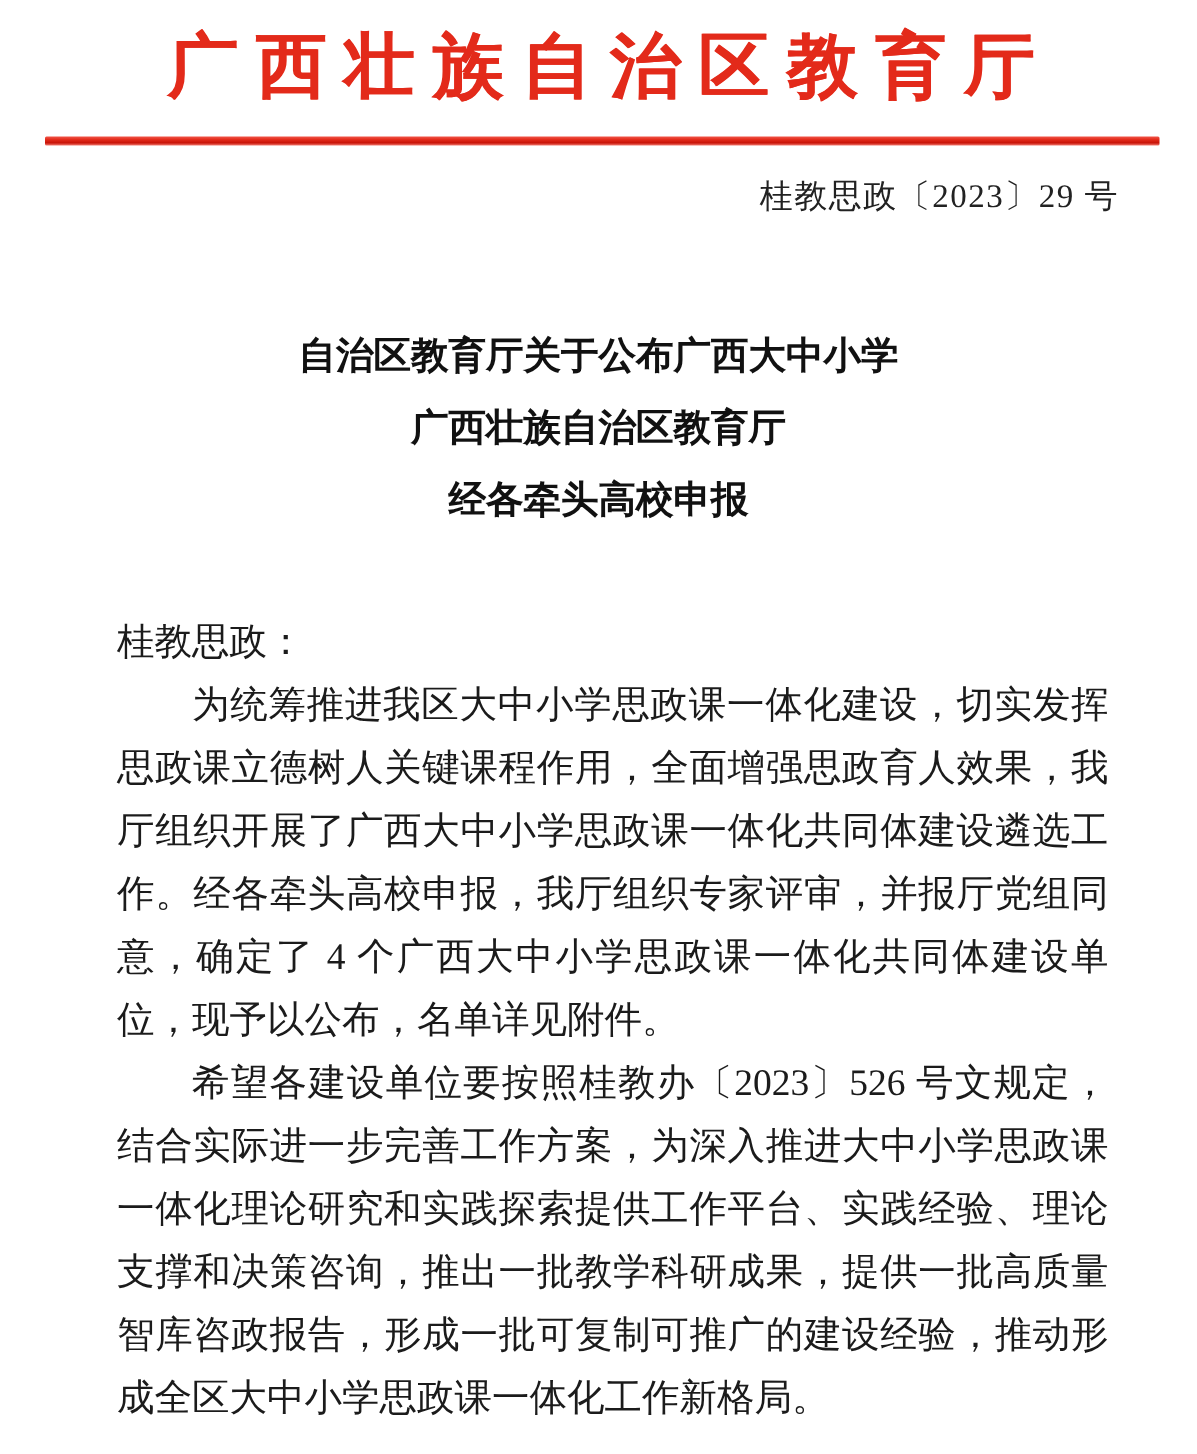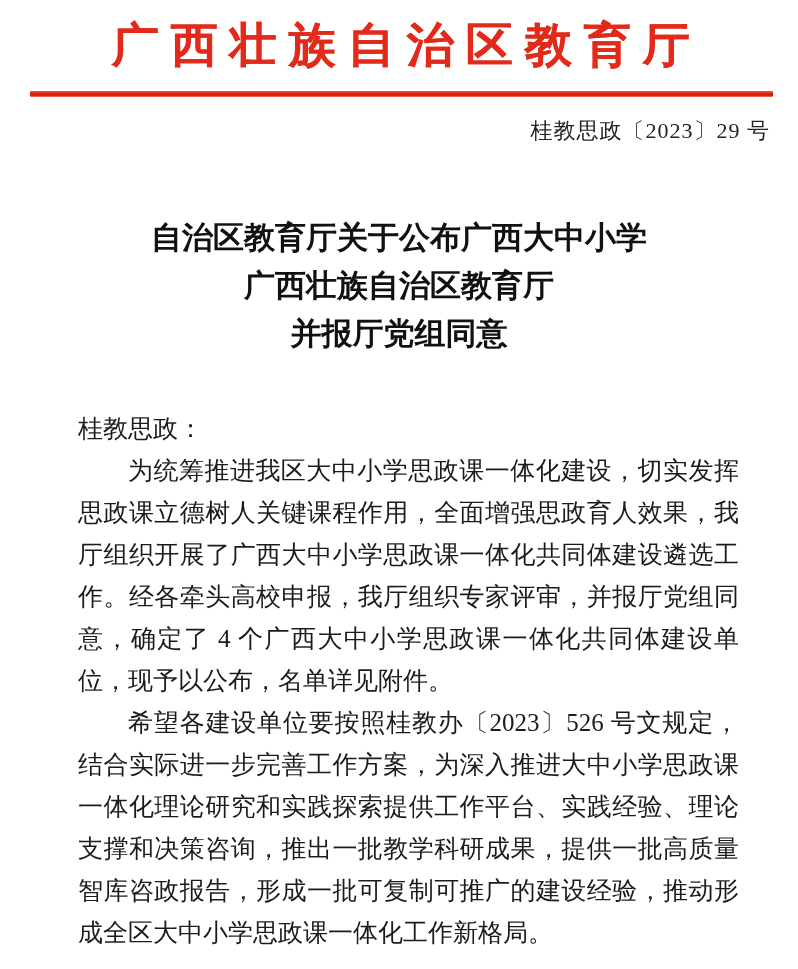--- a/index.html
+++ b/index.html
@@ -35,31 +35,31 @@
   }
   
   .red-line {
     margin: 16px 25px 0 30px;
     height: 6px;
     background: linear-gradient(to bottom, #f0564a 0%, var(--accent, #e32a1a) 35%, #c81408 70%, #f2796f 100%);
     border-radius: 1px;
   }
   
   .doc-number {
-    margin: 19px 28px 0 0;
+    margin: 19px 52px 0 0;
     text-align: right;
     font-size: 22px;
     letter-spacing: 1px;
     color: #222;
   }
   
   .title {
     margin: 68px 0 0 0;
     text-align: center;
-    font-size: 31px;
+    font-size: 25px;
     font-weight: bold;
     line-height: 48px;
     color: #111;
   }
   .title-line { display: block; }
   
   .body-text {
     margin: 50px 59px 0 78px;
     font-size: 25px;
     line-height: 42px;
@@ -77,21 +77,21 @@
   <header>
     <h1 class="org-name">广西壮族自治区教育厅</h1>
     <div class="red-line"></div>
     <div class="doc-number">桂教思政〔2023〕29 号</div>
   </header>
 
   <main>
     <h2 class="title">
       <span class="title-line">自治区教育厅关于公布广西大中小学</span>
       <span class="title-line">广西壮族自治区教育厅</span>
-      <span class="title-line">并报厅党组同意</span>
+      <span class="title-line">经各牵头高校申报</span>
     </h2>
 
     <div class="body-text">
       <p class="salutation">桂教思政：</p>
       <p class="para">为统筹推进我区大中小学思政课一体化建设，切实发挥思政课立德树人关键课程作用，全面增强思政育人效果，我厅组织开展了广西大中小学思政课一体化共同体建设遴选工作。经各牵头高校申报，我厅组织专家评审，并报厅党组同意，确定了 4 个广西大中小学思政课一体化共同体建设单位，现予以公布，名单详见附件。</p>
       <p class="para">希望各建设单位要按照桂教办〔2023〕526 号文规定，结合实际进一步完善工作方案，为深入推进大中小学思政课一体化理论研究和实践探索提供工作平台、实践经验、理论支撑和决策咨询，推出一批教学科研成果，提供一批高质量智库咨政报告，形成一批可复制可推广的建设经验，推动形成全区大中小学思政课一体化工作新格局。</p>
     </div>
   </main>
 
 </div>

